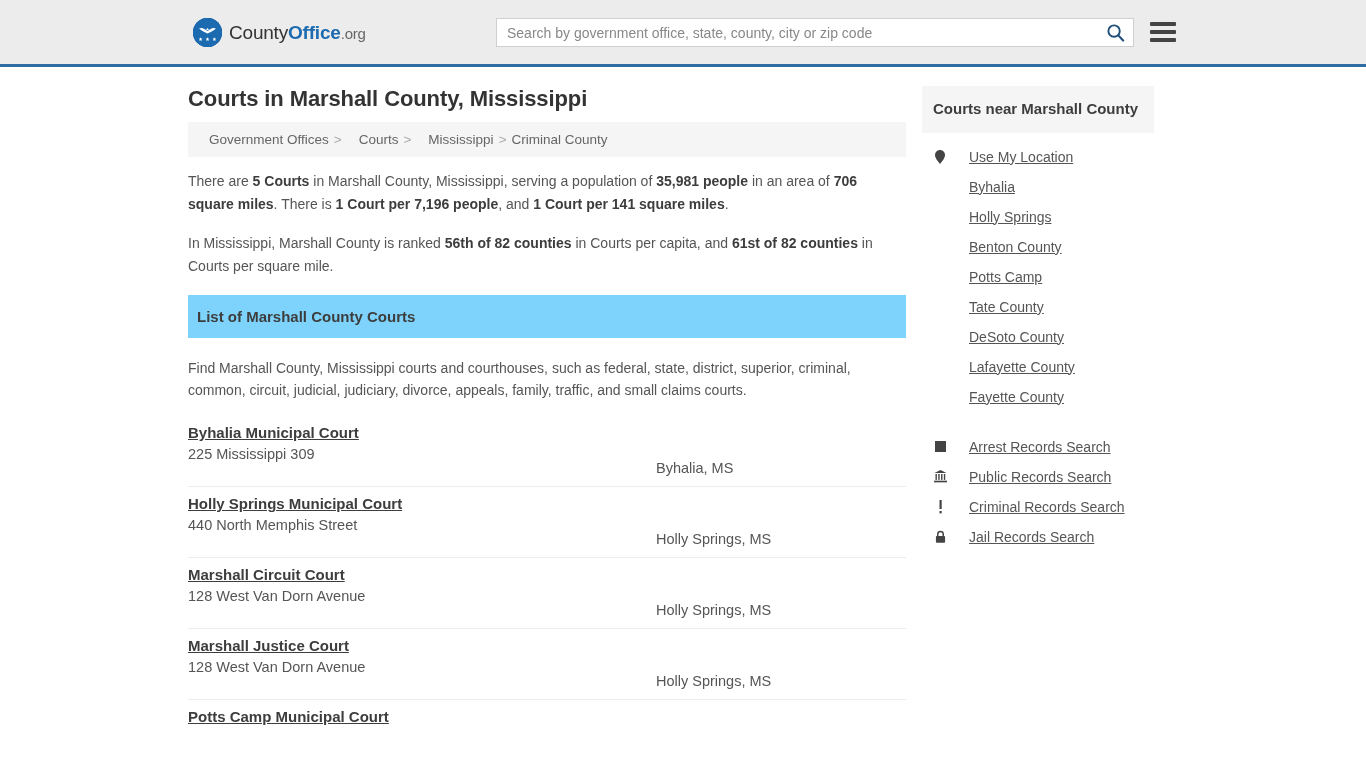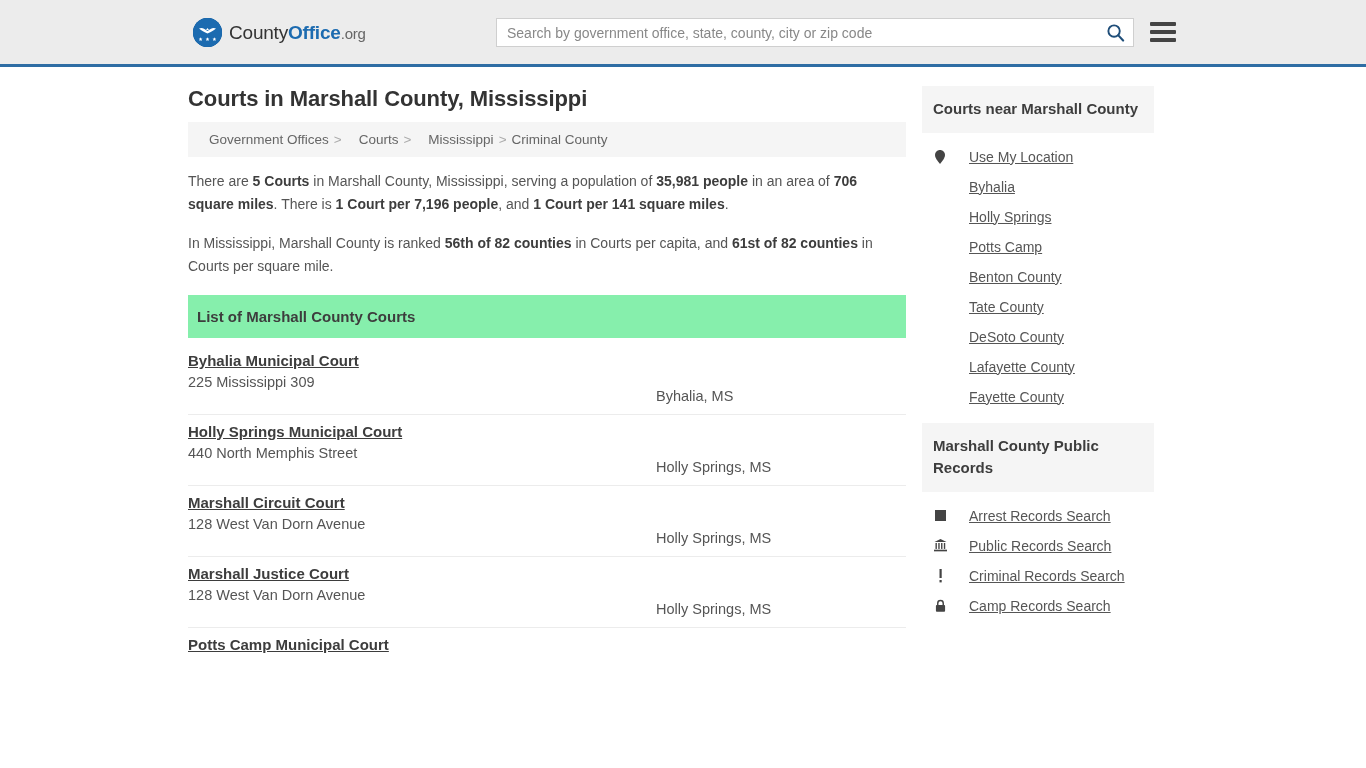--- a/index.html
+++ b/index.html
@@ -123,21 +123,21 @@
   .intro p {
     font-size: 14px;
     line-height: 1.62;
     color: #555555;
     margin: 0 0 17px 0;
   }
   .intro p b { color: #3d3d3d; font-weight: bold; }
 
   
   .section-head {
-    background: #86efac;
+    background: #7dd3fc;
     padding: 13px 9px;
     font-size: 15px;
     font-weight: bold;
     color: #3d3d3d;
   }
   .section-desc {
     font-size: 14px;
     line-height: 1.62;
     color: #555555;
     padding: 19px 0 8px 0;
@@ -255,20 +255,21 @@
       </div>
 
       <div class="intro">
         <p><span>There are </span><b>5 Courts</b><span> in Marshall County, Mississippi, serving a population of </span><b>35,981 people</b><span> in an area of </span><b>706 square miles</b><span>. There is </span><b>1 Court per 7,196 people</b><span>, and </span><b>1 Court per 141 square miles</b><span>.</span></p>
 
         <p><span>In Mississippi, Marshall County is ranked </span><b>56th of 82 counties</b><span> in Courts per capita, and </span><b>61st of 82 counties</b><span> in Courts per square mile.</span></p>
       </div>
 
       <div class="section-head">List of Marshall County Courts</div>
 
+      <p class="section-desc">Find Marshall County, Mississippi courts and courthouses, such as federal, state, district, superior, criminal, common, circuit, judicial, judiciary, divorce, appeals, family, traffic, and small claims courts.</p>
 
       <div class="court-list">
 
         <div class="court-row">
           <a class="court-name" href="#">Byhalia Municipal Court</a>
           <div class="court-detail">
             <span class="court-addr">225 Mississippi 309</span>
             <span class="court-city">Byhalia, MS</span>
           </div>
         </div>
@@ -325,30 +326,30 @@
             <a href="#">Byhalia</a>
           </div>
 
           <div class="side-link">
             <span class="side-ico"></span>
             <a href="#">Holly Springs</a>
           </div>
 
           <div class="side-link">
             <span class="side-ico"></span>
+            <a href="#">Benton County</a>
+          </div>
+
+          <div class="side-link">
+            <span class="side-ico"></span>
             <a href="#">Potts Camp</a>
           </div>
 
           <div class="side-link">
             <span class="side-ico"></span>
-            <a href="#">Benton County</a>
-          </div>
-
-          <div class="side-link">
-            <span class="side-ico"></span>
             <a href="#">Tate County</a>
           </div>
 
           <div class="side-link">
             <span class="side-ico"></span>
             <a href="#">DeSoto County</a>
           </div>
 
           <div class="side-link">
             <span class="side-ico"></span>
@@ -357,21 +358,20 @@
 
           <div class="side-link">
             <span class="side-ico"></span>
             <a href="#">Fayette County</a>
           </div>
 
         </div>
       </div>
 
       <div class="side-card" style="margin-top:11px;">
-        <div class="side-head">Marshall County Public Records</div>
         <div class="side-links">
 
           <div class="side-link">
             <span class="side-ico">
                 <i class="ico-square"></i>
               </span>
             <a href="#">Arrest Records Search</a>
           </div>
 
           <div class="side-link">
@@ -399,21 +399,21 @@
           </div>
 
 
           <div class="side-link">
             <span class="side-ico">
               <svg width="11" height="14" viewBox="0 0 12 14">
                 <path d="M3 6 L3 4 A3 3 0 0 1 9 4 L9 6" fill="none" stroke="#444444" stroke-width="1.6"></path>
                 <rect x="1" y="6" width="10" height="7.2" rx="1" fill="#444444"></rect>
               </svg>
             </span>
-            <a href="#">Camp Records Search</a>
+            <a href="#">Jail Records Search</a>
           </div>
 
         </div>
       </div>
 
     </div>
 
   </div>
 </div>
 

